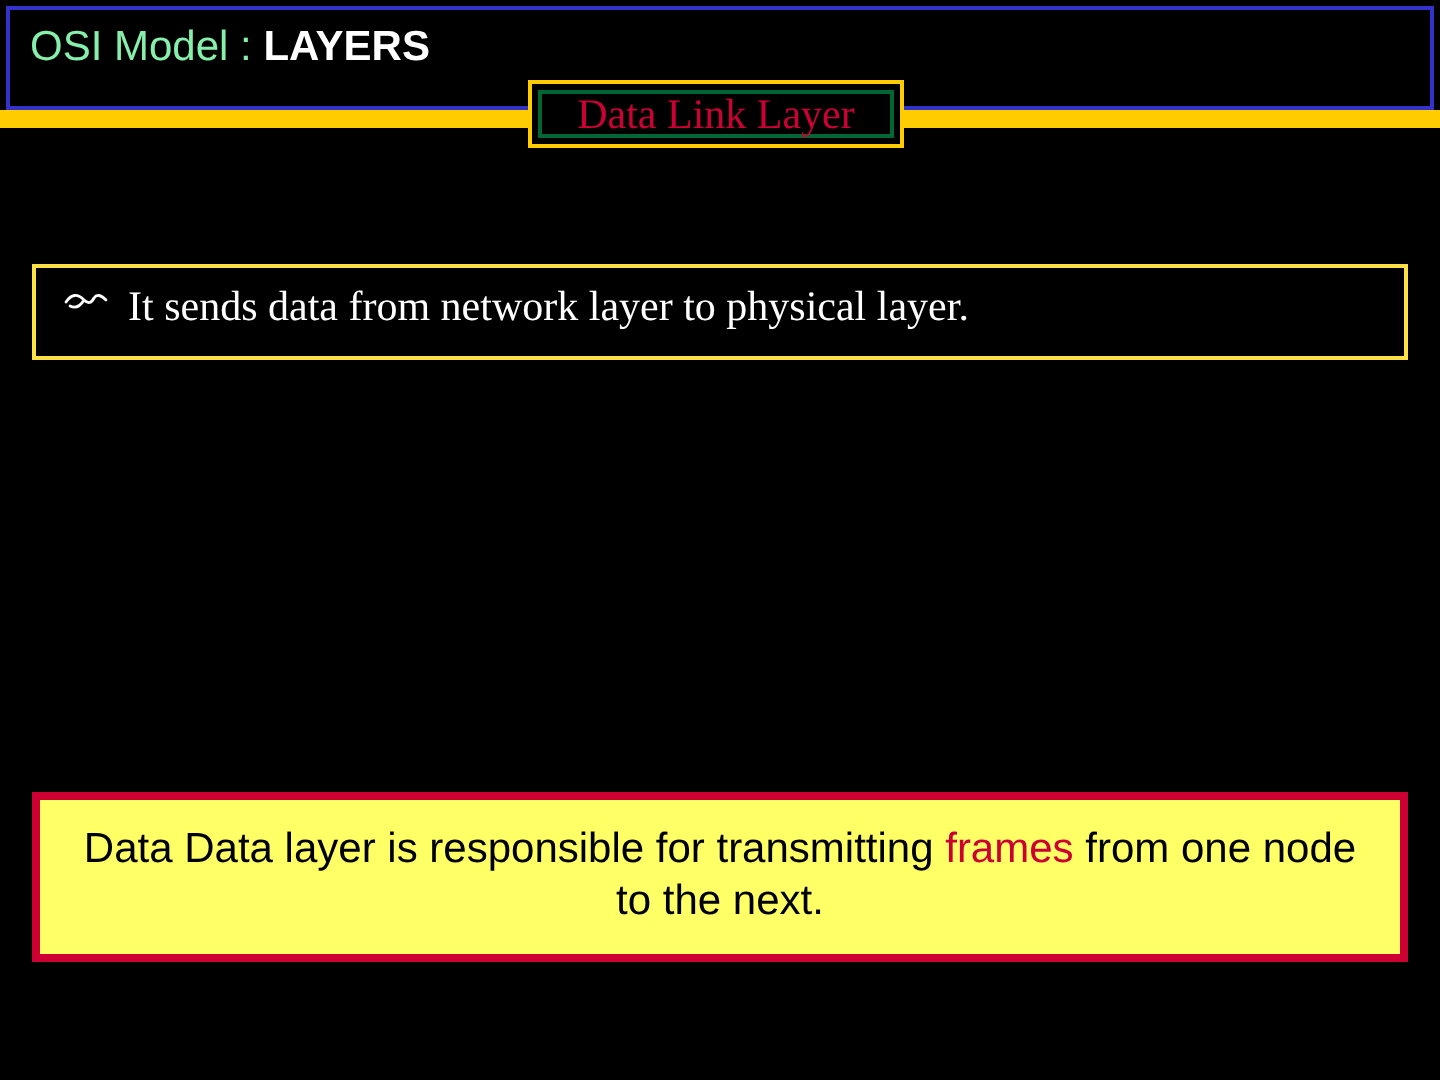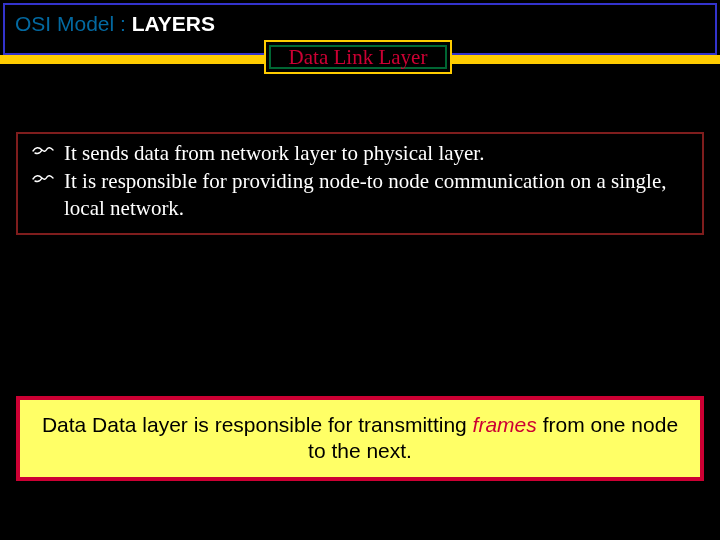--- a/index.html
+++ b/index.html
@@ -20,21 +20,21 @@
     border: 2px solid #3333cc;
     background: #000;
   }
   .slide-title {
     position: absolute;
     top: 7px;
     left: 10px;
     font-size: 21px;
     font-weight: normal;
   }
-  .slide-title .plain { color: #0369a1; }
+  .slide-title .plain { color: #86efac; }
   .slide-title .bold { color: #fff; font-weight: bold; }
   .yellow-bar {
     position: absolute;
     top: 55px;
     left: 0;
     width: 720px;
     height: 9px;
     background: #ffcc00;
   }
   .subtitle-pill {
@@ -60,21 +60,21 @@
     font-family: "Times New Roman", Times, serif;
     font-size: 21px;
     position: relative;
     z-index: 2;
   }
   .bullets-box {
     position: absolute;
     top: 132px;
     left: 16px;
     width: 688px;
-    border: 2px solid #7f1d1d;
+    border: 2px solid #fde047;
     background: #000;
     padding: 6px 10px 10px 10px;
   }
   .bullet-row {
     display: flex;
     align-items: flex-start;
     color: #fff;
     font-family: "Times New Roman", Times, serif;
     font-size: 21px;
     line-height: 1.28;
@@ -96,21 +96,21 @@
     background: #ffff66;
     padding: 12px 14px;
   }
   .summary-text {
     color: #000;
     font-family: Arial, Helvetica, sans-serif;
     font-size: 21px;
     text-align: center;
     line-height: 1.25;
   }
-  .summary-highlight { color: #cc0033; font-style: italic; }
+  .summary-highlight { color: #cc0033; }
 </style>
 </head>
 <body>
 
 <div class="header-box">
   <div class="slide-title">
     <span class="plain">OSI Model : </span><span class="bold">LAYERS</span>
   </div>
 </div>
 
@@ -120,25 +120,19 @@
   <span class="subtitle-text">Data Link Layer</span>
 </div>
 
 <div class="bullets-box">
   <div class="bullet-row">
     <svg class="bullet-icon" width="22" height="14" viewBox="0 0 22 14">
         <path d="M1 7 Q5 1 10 6 Q13 9 15 5 Q17 2 21 6 M10 6 Q7 11 3 9" stroke="#fff" stroke-width="1.4" fill="none" stroke-linecap="round"></path>
       </svg>
     <span class="bullet-text">It sends data from network layer to physical layer.</span>
   </div>
-  <div class="bullet-row">
-    <svg class="bullet-icon" width="22" height="14" viewBox="0 0 22 14">
-        <path d="M1 7 Q5 1 10 6 Q13 9 15 5 Q17 2 21 6 M10 6 Q7 11 3 9" stroke="#fff" stroke-width="1.4" fill="none" stroke-linecap="round"></path>
-      </svg>
-    <span class="bullet-text">It is responsible for providing node-to node communication on a single, local network.</span>
-  </div>
 </div>
 
 <div class="summary-box">
   <div class="summary-text">
     <span>Data Data layer is responsible for transmitting </span><span class="summary-highlight">frames</span><span> from one node to the next.</span>
   </div>
 </div>
 
 </body></html>

